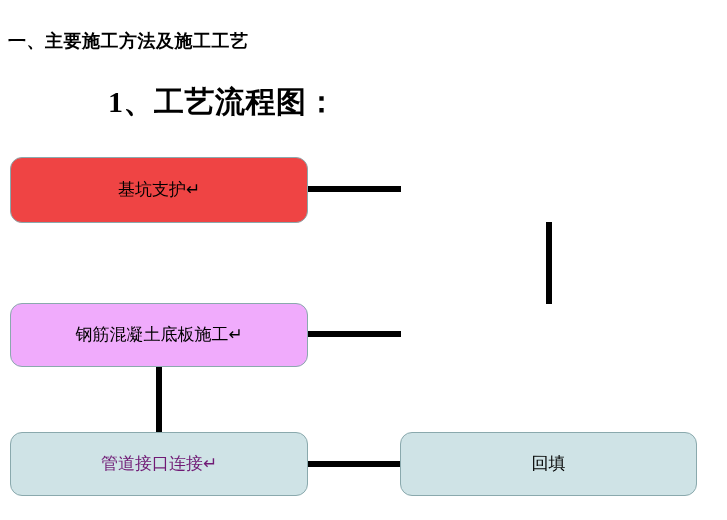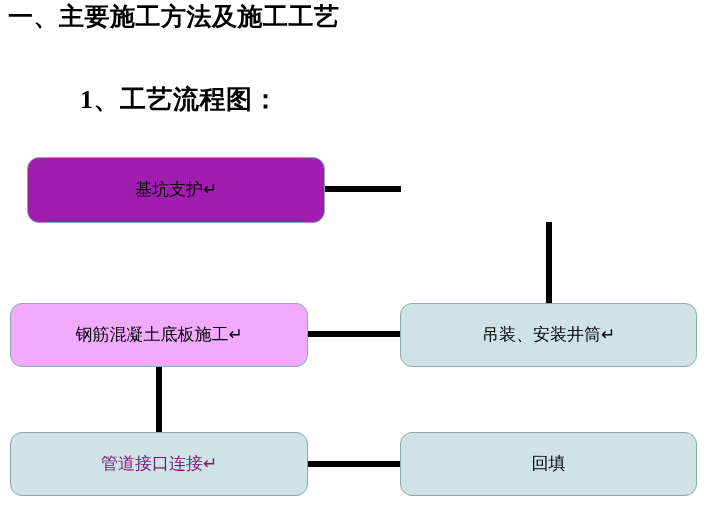--- a/index.html
+++ b/index.html
@@ -16,33 +16,33 @@
     position: relative;
   }
   #page {
     position: relative;
     width: 727px;
     height: 520px;
   }
   .heading-1 {
     position: absolute;
     left: 8px;
-    top: 0;
+    top: 29px;
     font-family: Liberation Sans, sans-serif;
-    font-size: 25px;
+    font-size: 18px;
     font-weight: bold;
     letter-spacing: 0.5px;
     white-space: nowrap;
   }
   .heading-2 {
     position: absolute;
-    left: 80px;
+    left: 108px;
     top: 82px;
     font-family: "Liberation Serif", serif;
-    font-size: 26px;
+    font-size: 30px;
     font-weight: bold;
     letter-spacing: 0.5px;
     white-space: nowrap;
   }
   .flow-area {
     position: absolute;
     left: 0;
     top: 0;
     width: 727px;
     height: 520px;
@@ -82,28 +82,25 @@
   <div class="heading-2">1、工艺流程图：</div>
 
   <div class="flow-area">
 
     <div class="connector" id="c1" style="left: 308px; top: 186px; width: 93px; height: 6px; background: rgb(0, 0, 0);"></div>
     <div class="connector" id="c2" style="left: 546px; top: 222px; width: 6px; height: 82px; background: rgb(0, 0, 0);"></div>
     <div class="connector" id="c3" style="left: 308px; top: 331px; width: 93px; height: 6px; background: rgb(0, 0, 0);"></div>
     <div class="connector" id="c4" style="left: 156px; top: 366px; width: 6px; height: 67px; background: rgb(0, 0, 0);"></div>
     <div class="connector" id="c5" style="left: 308px; top: 461px; width: 93px; height: 6px; background: rgb(0, 0, 0);"></div>
 
-    <div class="node" id="n1" style="left: 10px; top: 157px; width: 298px; height: 66px; background: #a21caf; border-color: rgb(138, 169, 173); color: rgb(0, 0, 0); margin-left: 17px;">
+    <div class="node" id="n1" style="left: 10px; top: 157px; width: 298px; height: 66px; background: #ef4444; border-color: rgb(138, 169, 173); color: rgb(0, 0, 0);">
       <span>基坑支护↵</span>
     </div>
     <div class="node" id="n3" style="left: 10px; top: 303px; width: 298px; height: 64px; background: #f0abfc; border-color: rgb(138, 169, 173); color: rgb(0, 0, 0);">
       <span>钢筋混凝土底板施工↵</span>
-    </div>
-    <div class="node" id="n4" style="left: 400px; top: 303px; width: 297px; height: 64px; background: rgb(207, 227, 230); border-color: rgb(138, 169, 173); color: rgb(0, 0, 0);">
-      <span>吊装、安装井筒↵</span>
     </div>
     <div class="node" id="n5" style="left: 10px; top: 432px; width: 298px; height: 64px; background: rgb(207, 227, 230); border-color: rgb(138, 169, 173); color: #701a75;">
       <span>管道接口连接↵</span>
     </div>
     <div class="node" id="n6" style="left: 400px; top: 432px; width: 297px; height: 64px; background: rgb(207, 227, 230); border-color: rgb(138, 169, 173); color: rgb(0, 0, 0);">
       <span>回填</span>
     </div>
 
   </div>
 </div>

